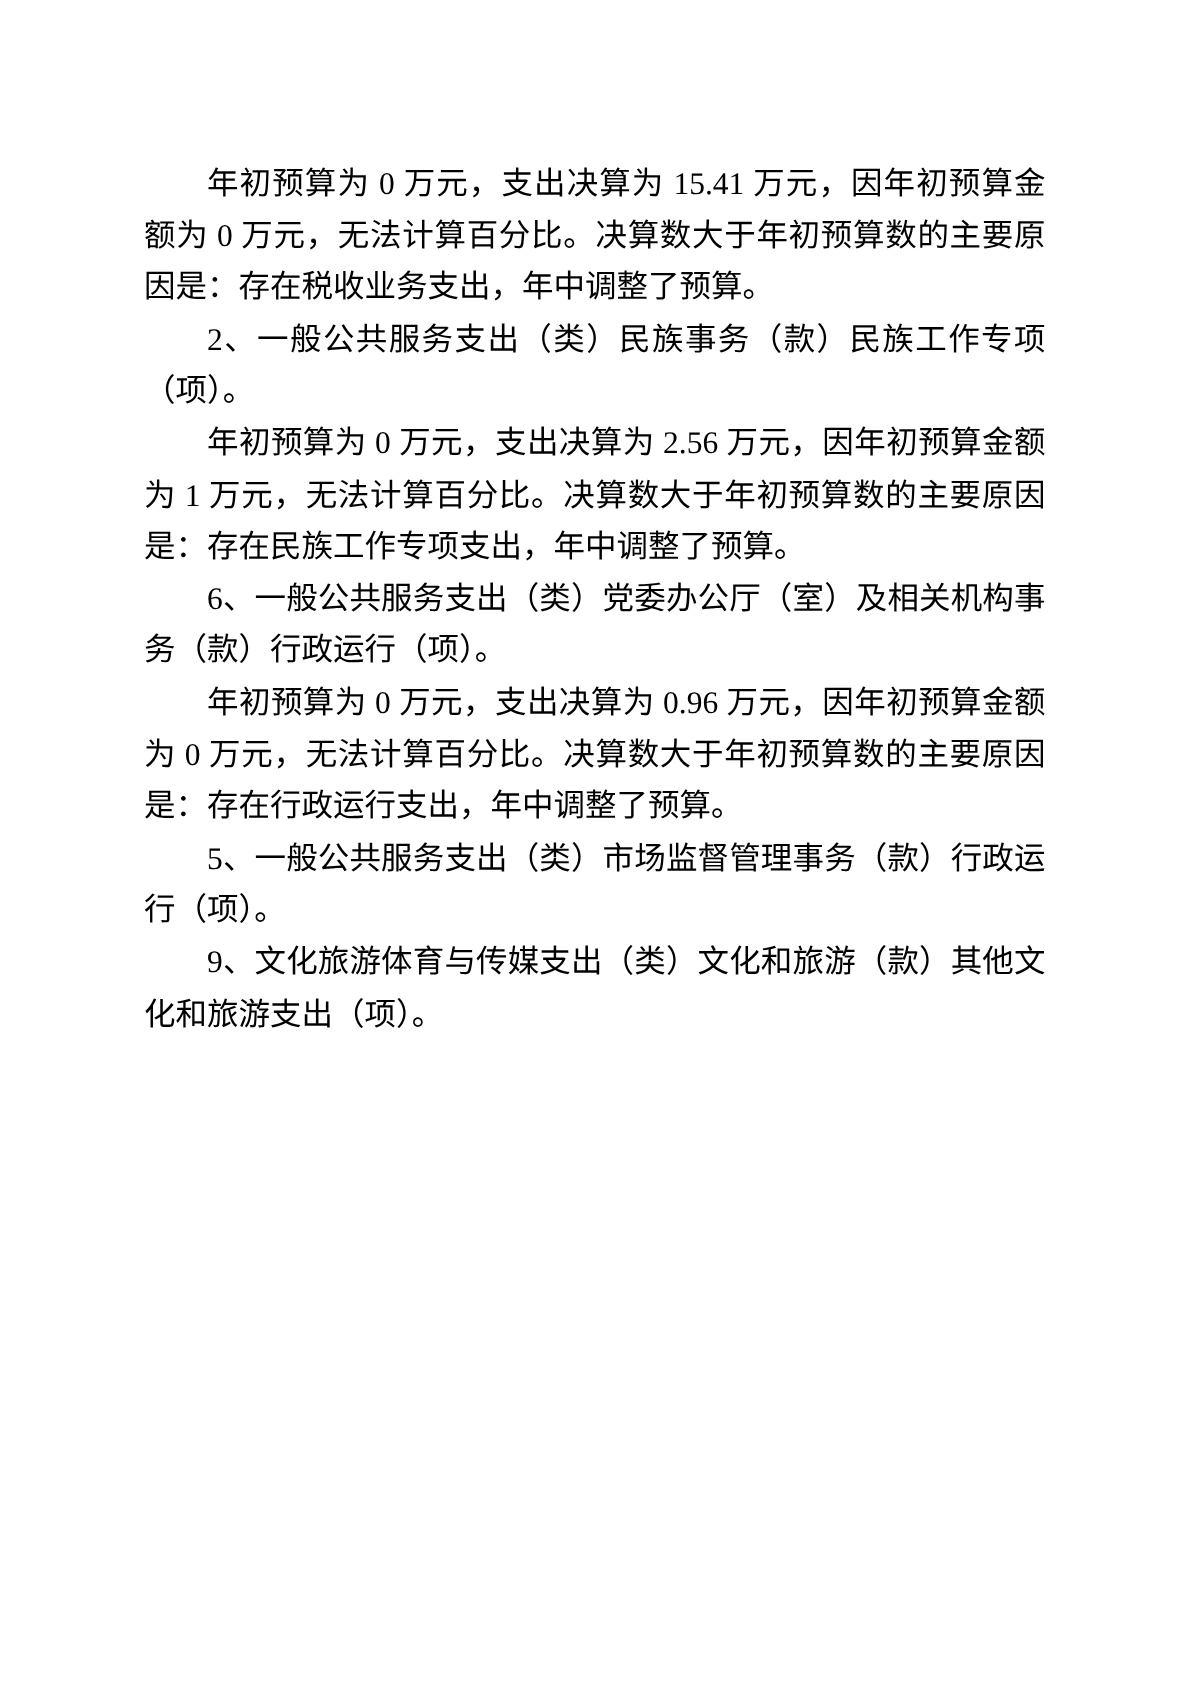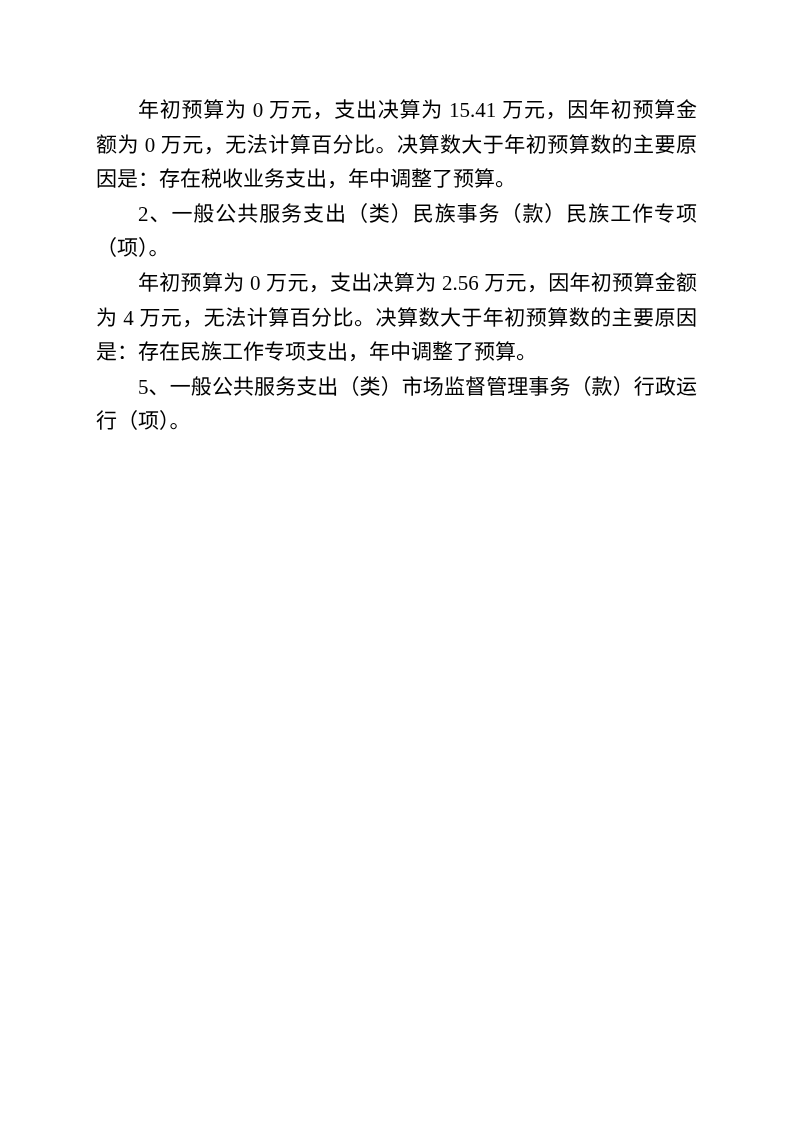--- a/index.html
+++ b/index.html
@@ -12,21 +12,21 @@
     position: relative;
     width: 793px;
     height: 1122px;
     margin: 0 auto;
     background: #ffffff;
     color: #000000;
     overflow: hidden;
   }
   .content {
     position: absolute;
-    top: 93px;
+    top: 105px;
     left: 96px;
     width: 601px;
   }
   .content p {
     margin: 0;
     padding: 0;
     font-family: "Liberation Serif", "DejaVu Serif", serif;
     font-size: 21px;
     line-height: 34.6px;
     text-align: justify;
@@ -36,16 +36,19 @@
     color: #000000;
   }
 </style>
 </head>
 <body>
 
 <div class="page">
   <div class="content">
     <p>年初预算为 0 万元，支出决算为 15.41 万元，因年初预算金额为 0 万元，无法计算百分比。决算数大于年初预算数的主要原因是：存在税收业务支出，年中调整了预算。</p>
     <p>2、一般公共服务支出（类）民族事务（款）民族工作专项（项）。</p>
-    <p>年初预算为 0 万元，支出决算为 2.56 万元，因年初预算金额为 4 万元，无法计算百分比。决算数大于年初预算数的主要原因是：存在民族工作专项支出，年中调整了预算。</p>
+    <p>年初预算为 0 万元，支出决算为 2.56 万元，因年初预算金额为 1 万元，无法计算百分比。决算数大于年初预算数的主要原因是：存在民族工作专项支出，年中调整了预算。</p>
+    <p>6、一般公共服务支出（类）党委办公厅（室）及相关机构事务（款）行政运行（项）。</p>
+    <p>年初预算为 0 万元，支出决算为 0.96 万元，因年初预算金额为 0 万元，无法计算百分比。决算数大于年初预算数的主要原因是：存在行政运行支出，年中调整了预算。</p>
     <p>5、一般公共服务支出（类）市场监督管理事务（款）行政运行（项）。</p>
+    <p>9、文化旅游体育与传媒支出（类）文化和旅游（款）其他文化和旅游支出（项）。</p>
   </div>
 </div>
 
 </body></html>

